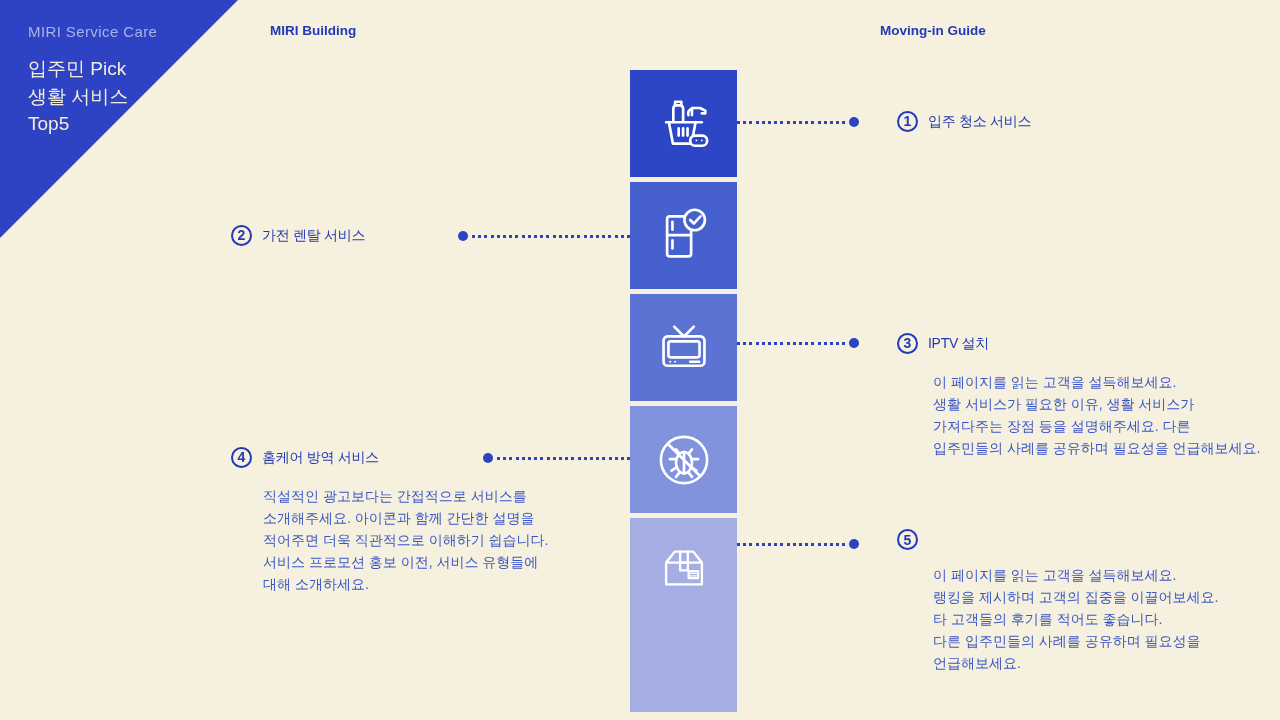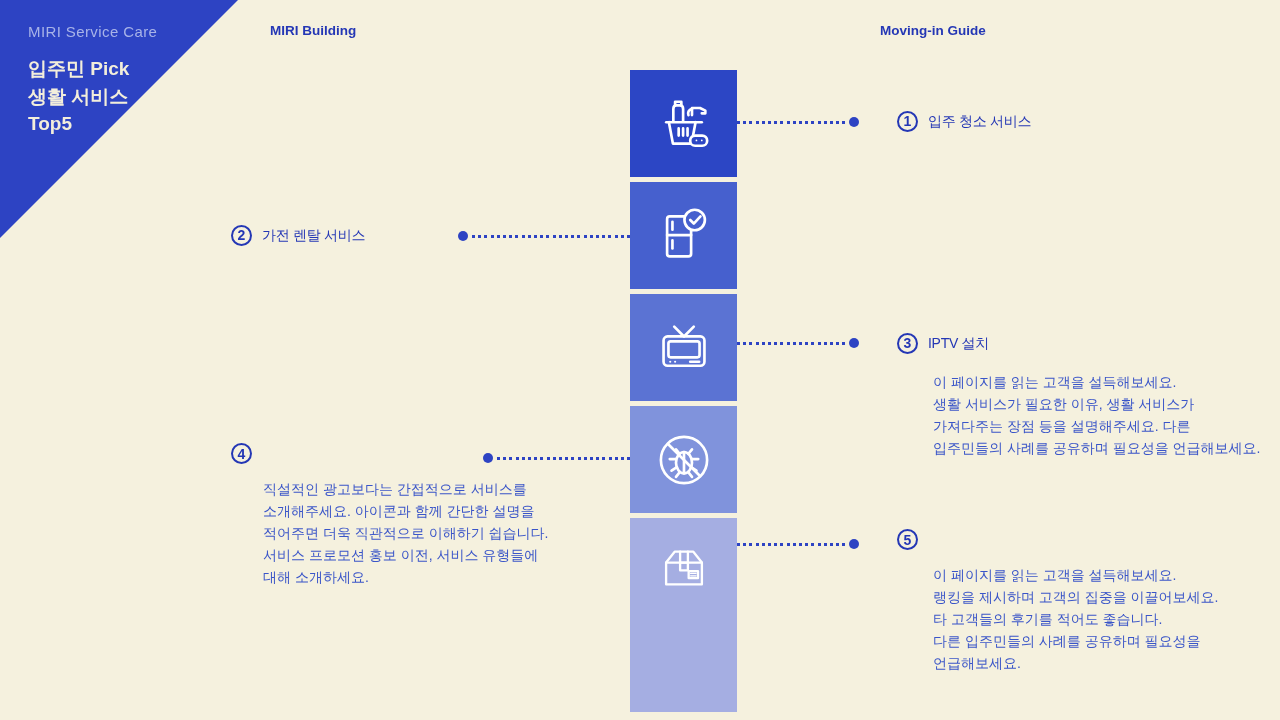--- a/index.html
+++ b/index.html
@@ -16,21 +16,21 @@
     background:var(--accent,#2d43c3);
     clip-path:polygon(0 0, 238px 0, 0 238px);
   }
   .banner-label {
     position:absolute; left:28px; top:23px;
     font-size:15px; letter-spacing:.4px;
     color:var(--banner-label,#a8b3e8);
   }
   .banner-title {
     position:absolute; left:28px; top:55px;
-    font-size:19px; font-weight:bold; line-height:27.5px;
+    font-size:19px; font-weight:normal; line-height:27.5px;
     color:var(--banner-title,#f3eedb);
     white-space:pre-line;
   }
 
   
   .top-header {
     position:absolute; top:23px;
     font-size:13.5px; font-weight:bold;
     color:var(--heading-text,#2437b5);
   }
@@ -195,20 +195,21 @@
   </div>
   <p class="service-desc">이 페이지를 읽는 고객을 설득해보세요.
 생활 서비스가 필요한 이유, 생활 서비스가
 가져다주는 장점 등을 설명해주세요. 다른
 입주민들의 사례를 공유하며 필요성을 언급해보세요.</p>
 </div>
 
 <div class="service leftside" style="left:231px;top:443px">
   <div class="service-head">
     <span class="num-circle">4</span>
+    <span class="service-title">홈케어 방역 서비스</span>
   </div>
   <p class="service-desc">직설적인 광고보다는 간접적으로 서비스를
 소개해주세요. 아이콘과 함께 간단한 설명을
 적어주면 더욱 직관적으로 이해하기 쉽습니다.
 서비스 프로모션 홍보 이전, 서비스 유형들에
 대해 소개하세요.</p>
 </div>
 
 <div class="service rightside" style="left:897px;top:529px">
   <div class="service-head">

